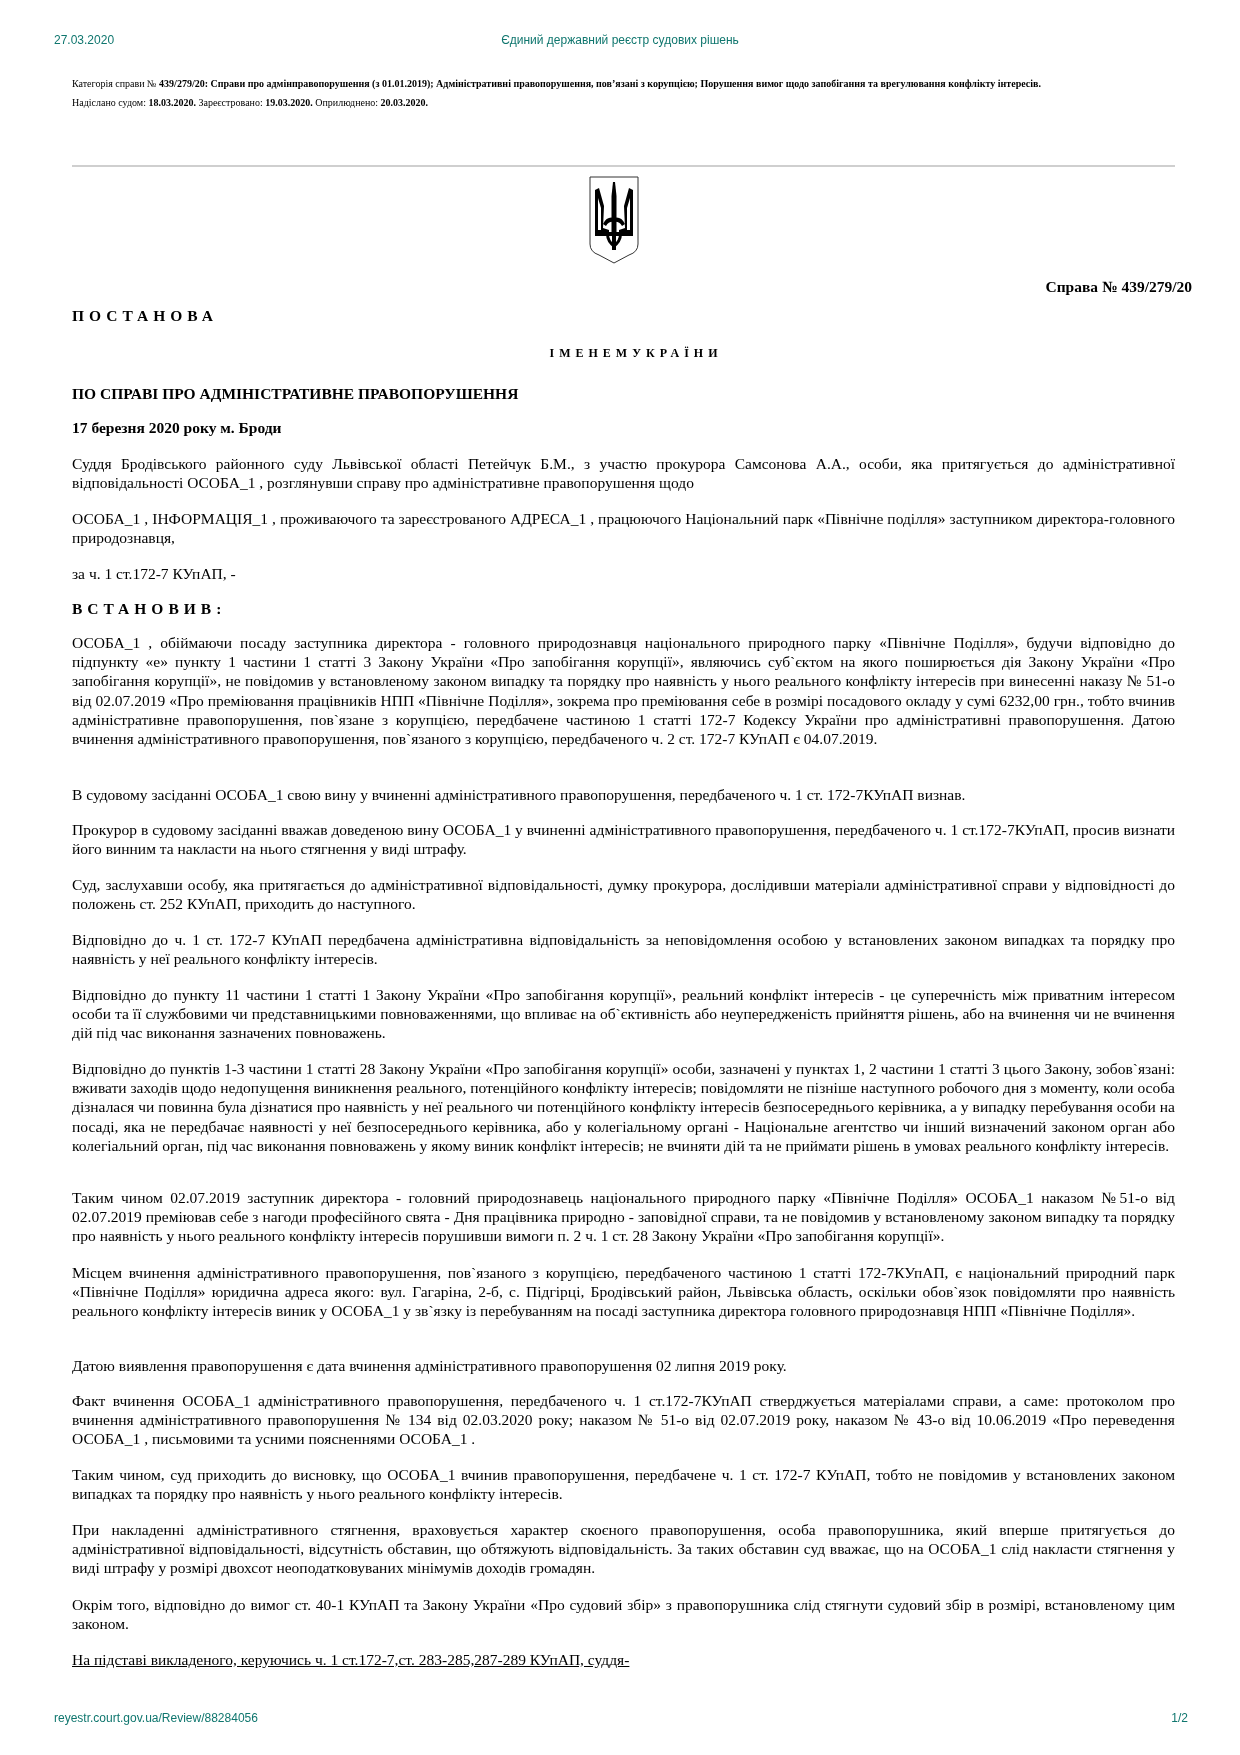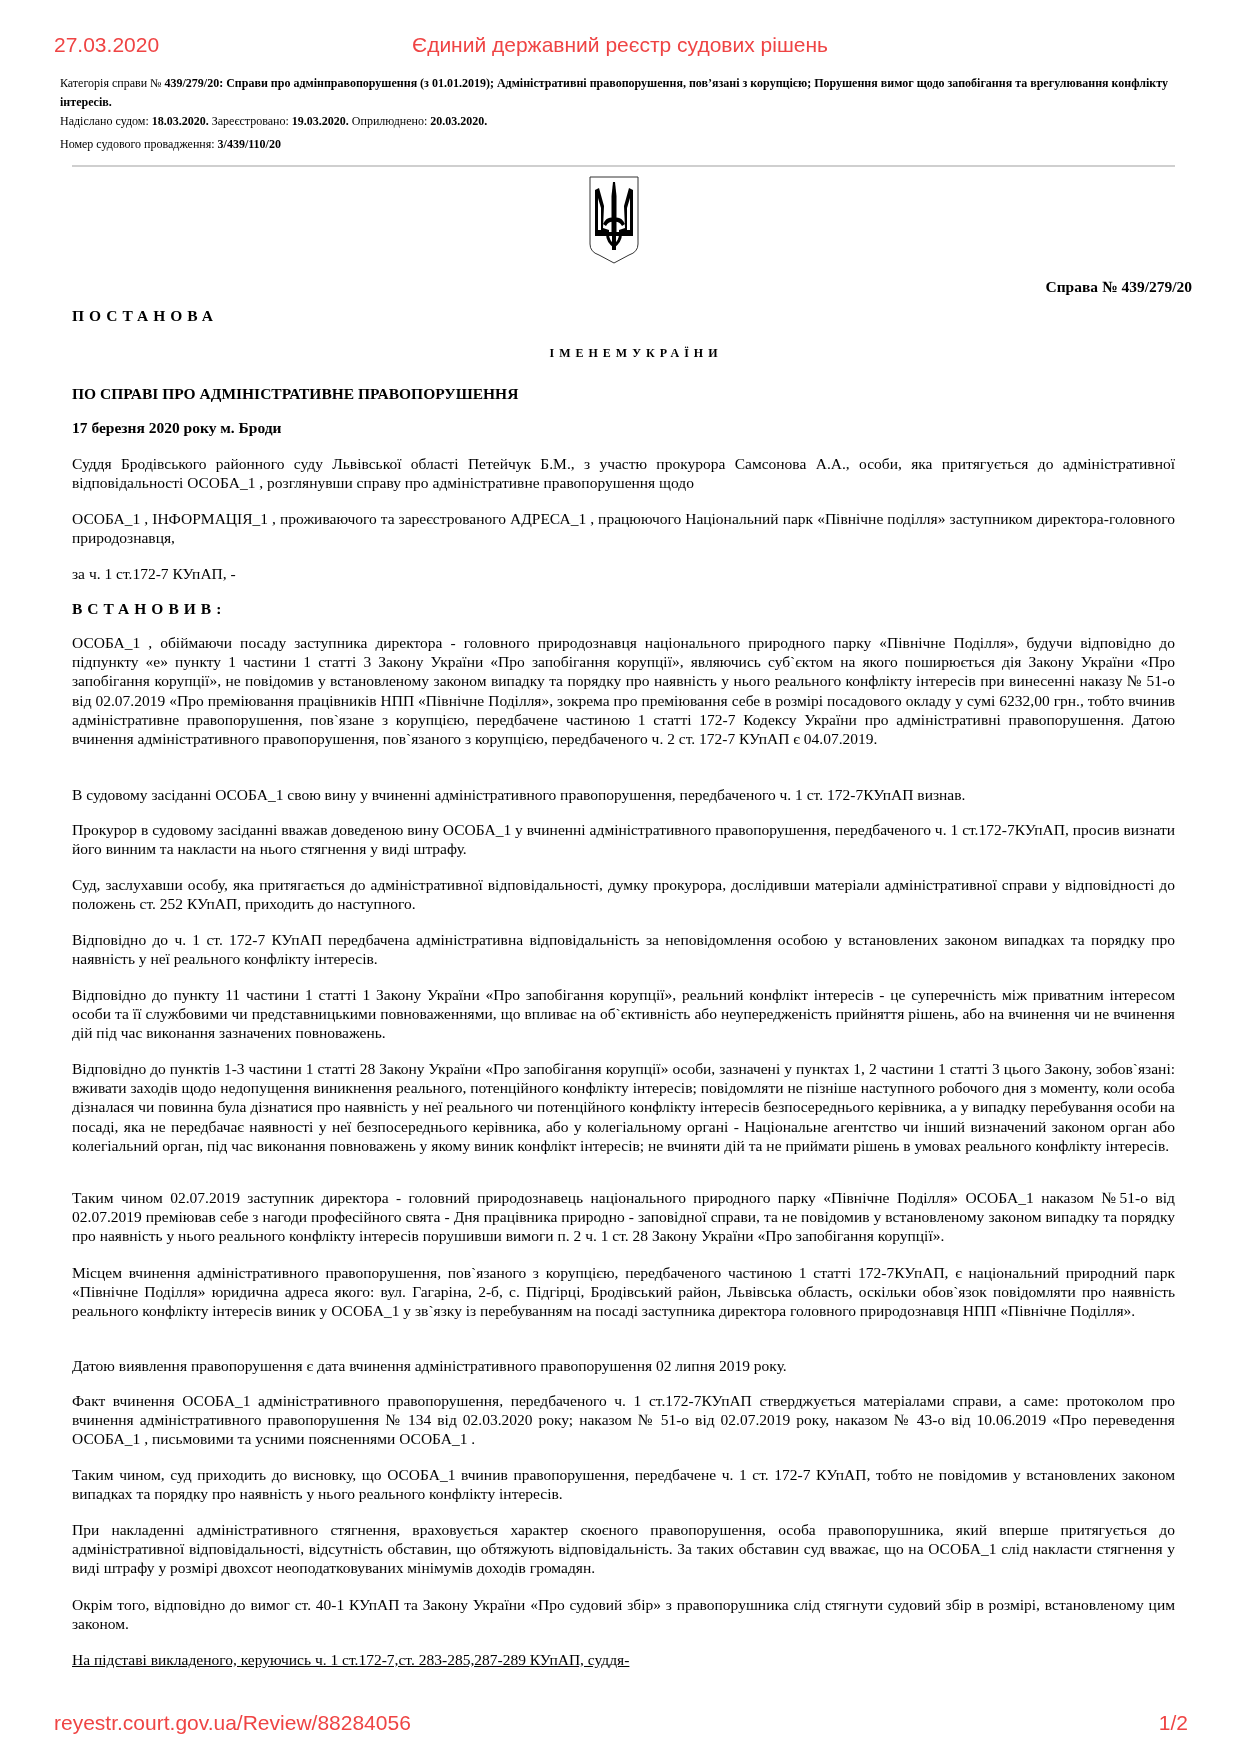--- a/index.html
+++ b/index.html
@@ -4,30 +4,30 @@
 <style>
   html, body { margin: 0; padding: 0; background: #ffffff; }
   body {
     width: 1240px; height: 1755px; position: relative; overflow: hidden;
     color: #000;
     font-family: "Liberation Serif", "DejaVu Serif", serif;
   }
   .print-header, .print-footer {
     position: absolute; left: 0; width: 1240px;
     font-family: "Liberation Sans", "DejaVu Sans", sans-serif;
-    font-size: 21px; color: #ef4444;
+    font-size: 12px; color: #0f766e;
   }
   .print-header { top: 33px; height: 20px; }
   .print-footer { top: 1711px; height: 20px; }
   .ph-date { position: absolute; left: 54px; }
   .ph-title { position: absolute; left: 0; width: 1240px; text-align: center; }
   .pf-url { position: absolute; left: 54px; }
   .pf-page { position: absolute; right: 52px; margin-left: 27px; }
 
-  .meta { position: absolute; left: 60px; top: 74px; width: 1110px; font-size: 12px; line-height: 19px; }
+  .meta { position: absolute; left: 72px; top: 74px; width: 1110px; font-size: 10px; line-height: 19px; }
   .meta div { margin: 0; }
   .meta .gap { margin-top: 4px; }
   .rule { position: absolute; left: 72px; top: 165px; width: 1103px; height: 2px; background: #cfcfcf; }
 
   .coat { position: absolute; left: 589px; top: 176px; width: 50px; height: 88px; }
 
   .case-no { position: absolute; right: 48px; top: 278px; font-weight: bold; font-size: 15.5px; }
   .spaced { letter-spacing: 5px; font-weight: bold; }
   .blk { position: absolute; left: 72px; width: 1103px; font-size: 15.5px; line-height: 19.2px; text-align: justify; }
   .blk.bold { font-weight: bold; }
@@ -39,23 +39,20 @@
   <span class="ph-date">27.03.2020</span>
   <span class="ph-title">Єдиний державний реєстр судових рішень</span>
 </div>
 
 <div class="meta">
   <div>
     <span>Категорія справи № </span><b>439/279/20: Справи про адмінправопорушення (з 01.01.2019); Адміністративні правопорушення, пов’язані з корупцією; Порушення вимог щодо запобігання та врегулювання конфлікту інтересів.</b>
   </div>
   <div>
     <span>Надіслано судом: </span><b>18.03.2020.</b><span> Зареєстровано: </span><b>19.03.2020.</b><span> Оприлюднено: </span><b>20.03.2020.</b>
-  </div>
-  <div class="gap">
-    <span>Номер судового провадження: </span><b>3/439/110/20</b>
   </div>
 </div>
 <div class="rule"></div>
 
 <svg class="coat" viewBox="0 0 50 88">
   <path d="M1 1 H49 V68 Q49 76 40 79 L25 87 L10 79 Q1 76 1 68 Z" fill="#fff" stroke="#333" stroke-width="1"></path>
   <g fill="#000">
     <path d="M24 6 L26 6 L27.5 20 L27.5 58 L22.5 58 L22.5 20 Z"></path>
     <path d="M6 14 L10 12 L15 30 L14 52 L20 54 L20 58 L6 58 Z M9 22 L9 54 L12 54 L12 32 Z"></path>
     <path d="M44 14 L40 12 L35 30 L36 52 L30 54 L30 58 L44 58 Z M41 22 L41 54 L38 54 L38 32 Z"></path>

